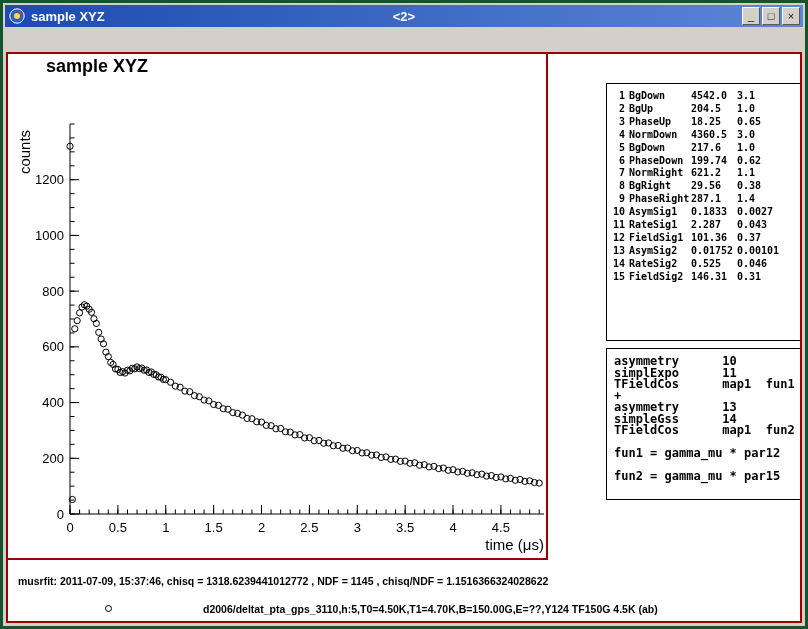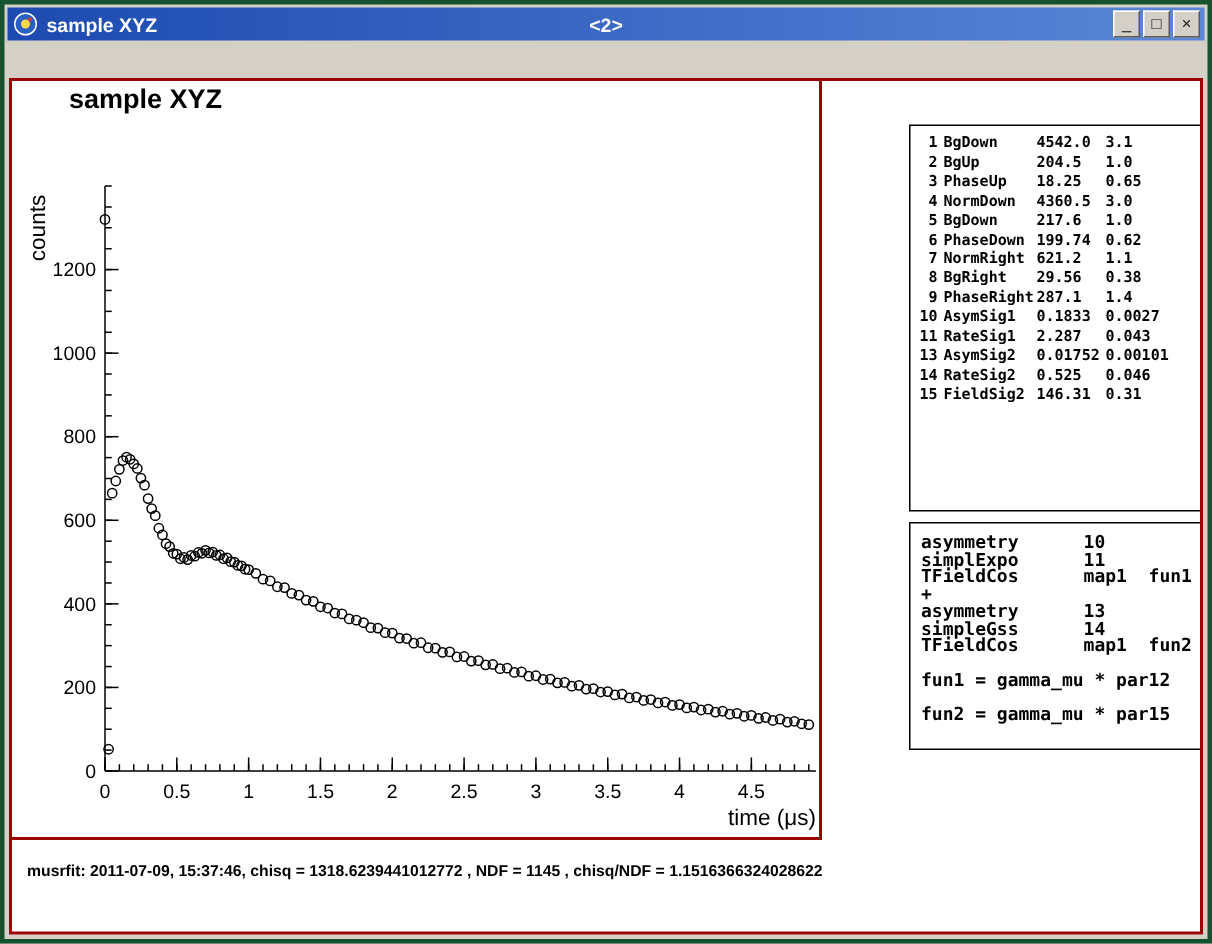--- a/index.html
+++ b/index.html
@@ -391,20 +391,26 @@
             <span class="p-err">0.0027</span>
           </div>
 
           <div class="param-row">
             <span class="p-num">11</span>
             <span class="p-name">RateSig1</span>
             <span class="p-val">2.287</span>
             <span class="p-err">0.043</span>
           </div>
 
+          <div class="param-row">
+            <span class="p-num">12</span>
+            <span class="p-name">FieldSig1</span>
+            <span class="p-val">101.36</span>
+            <span class="p-err">0.37</span>
+          </div>
 
           <div class="param-row">
             <span class="p-num">13</span>
             <span class="p-name">AsymSig2</span>
             <span class="p-val">0.01752</span>
             <span class="p-err">0.00101</span>
           </div>
 
           <div class="param-row">
             <span class="p-num">14</span>
@@ -431,15 +437,19 @@
 simpleGss      14
 TFieldCos      map1  fun2
 
 fun1 = gamma_mu * par12
 
 fun2 = gamma_mu * par15</pre>
     </div>
 
     <div class="fit-info">musrfit: 2011-07-09, 15:37:46, chisq = 1318.6239441012772 , NDF = 1145 , chisq/NDF = 1.1516366324028622</div>
 
+    <div class="legend">
+      <span class="legend-marker"></span>
+      <span class="legend-label">d2006/deltat_pta_gps_3110,h:5,T0=4.50K,T1=4.70K,B=150.00G,E=??,Y124 TF150G 4.5K (ab)</span>
+    </div>
 
   </div>
 </div>
 
 </body></html>

